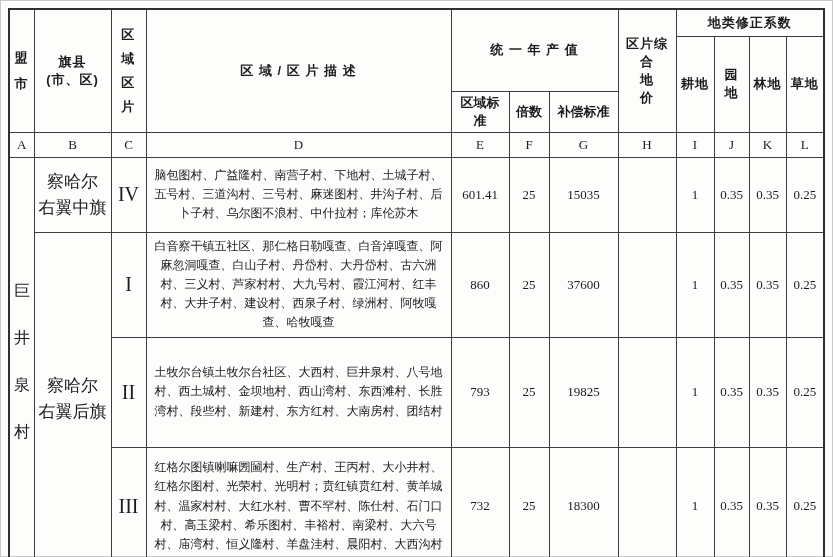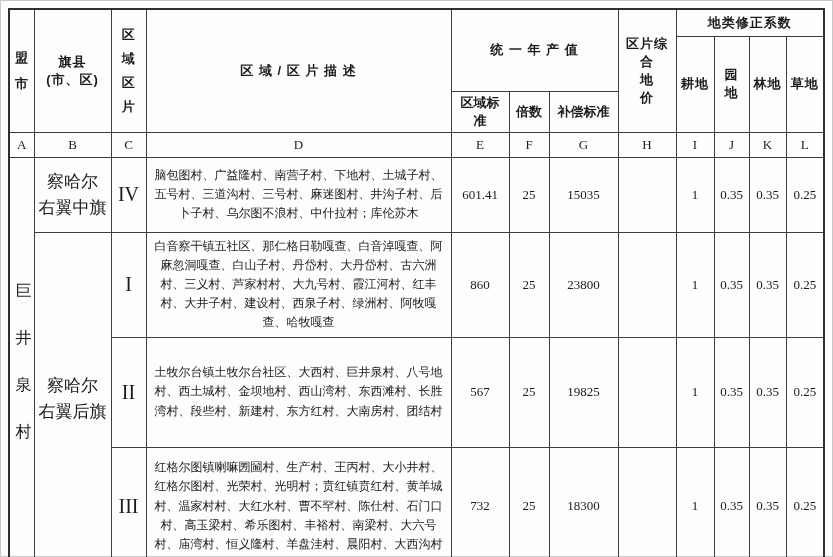--- a/index.html
+++ b/index.html
@@ -30,21 +30,21 @@
     font-family: "Liberation Sans", sans-serif;
     font-weight: bold;
     font-size: 13px;
     letter-spacing: 1px;
   }
   .pre { white-space: pre-line; }
   .vtext div {
     width: 1.1em; margin: 0 auto;
     word-break: break-all;
     white-space: normal;
-    text-align: right;
+    text-align: left;
   }
   .lh2  div { line-height: 2.0; }
   .lh18 div { line-height: 1.85; }
   .lh29 div { line-height: 2.95; letter-spacing: 0; }
   .letters td {
     font-family: "Liberation Serif", serif;
     font-size: 13px;
     padding: 2px;
   }
   .bname {
@@ -154,32 +154,32 @@
       <td class="num">0.25</td>
     </tr>
 
     <tr class="r2">
       <td rowspan="3" class="bname pre">察哈尔
 右翼后旗</td>
       <td class="roman">I</td>
       <td class="desc">白音察干镇五社区、那仁格日勒嘎查、白音淖嘎查、阿麻忽洞嘎查、白山子村、丹岱村、大丹岱村、古六洲村、三义村、芦家村村、大九号村、霞江河村、红丰村、大井子村、建设村、西泉子村、绿洲村、阿牧嘎查、哈牧嘎查</td>
       <td class="num">860</td>
       <td class="num">25</td>
-      <td class="num">23800</td>
+      <td class="num">37600</td>
       <td class="num"></td>
       <td class="num">1</td>
       <td class="num">0.35</td>
       <td class="num">0.35</td>
       <td class="num">0.25</td>
     </tr>
 
     <tr class="r3">
       <td class="roman">II</td>
       <td class="desc">土牧尔台镇土牧尔台社区、大西村、巨井泉村、八号地村、西土城村、金坝地村、西山湾村、东西滩村、长胜湾村、段些村、新建村、东方红村、大南房村、团结村</td>
-      <td class="num">567</td>
+      <td class="num">793</td>
       <td class="num">25</td>
       <td class="num">19825</td>
       <td class="num"></td>
       <td class="num">1</td>
       <td class="num">0.35</td>
       <td class="num">0.35</td>
       <td class="num">0.25</td>
     </tr>
 
     <tr class="r4">

